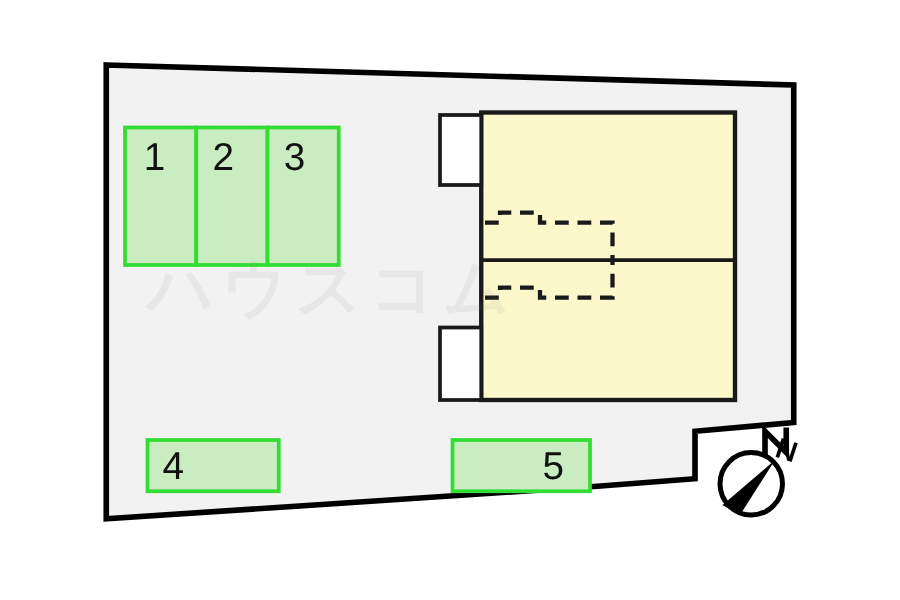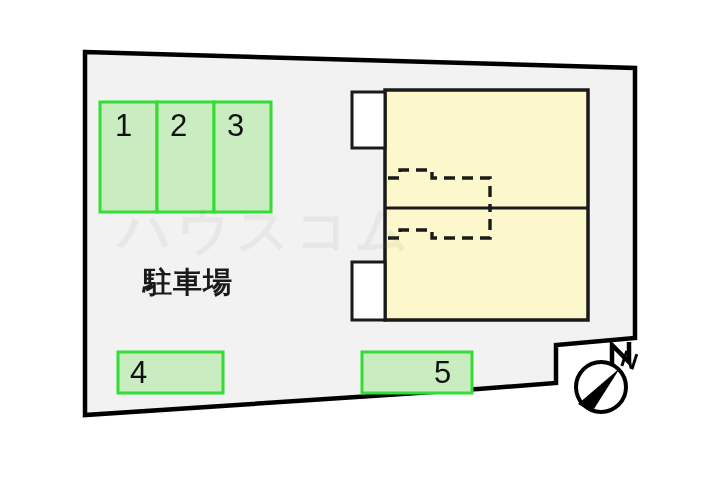--- a/index.html
+++ b/index.html
@@ -102,17 +102,16 @@
   </svg>
 
   <div class="watermark" style="left:118px; top:196px;">ハウスコム</div>
 
   <div class="stall-label" style="left:115px; top:110px;">1</div>
   <div class="stall-label" style="left:170px; top:110px;">2</div>
   <div class="stall-label" style="left:227px; top:110px;">3</div>
   <div class="stall-label" style="left:130px; top:357px;">4</div>
   <div class="stall-label" style="left:434px; top:357px;">5</div>
 
-  <div class="lot-label" style="left:143px; top:263px;">駐車場</div>
 
   <div class="compass-n" style="left:621px; top:347px;">N</div>
 
 </div>
 
 </body></html>

